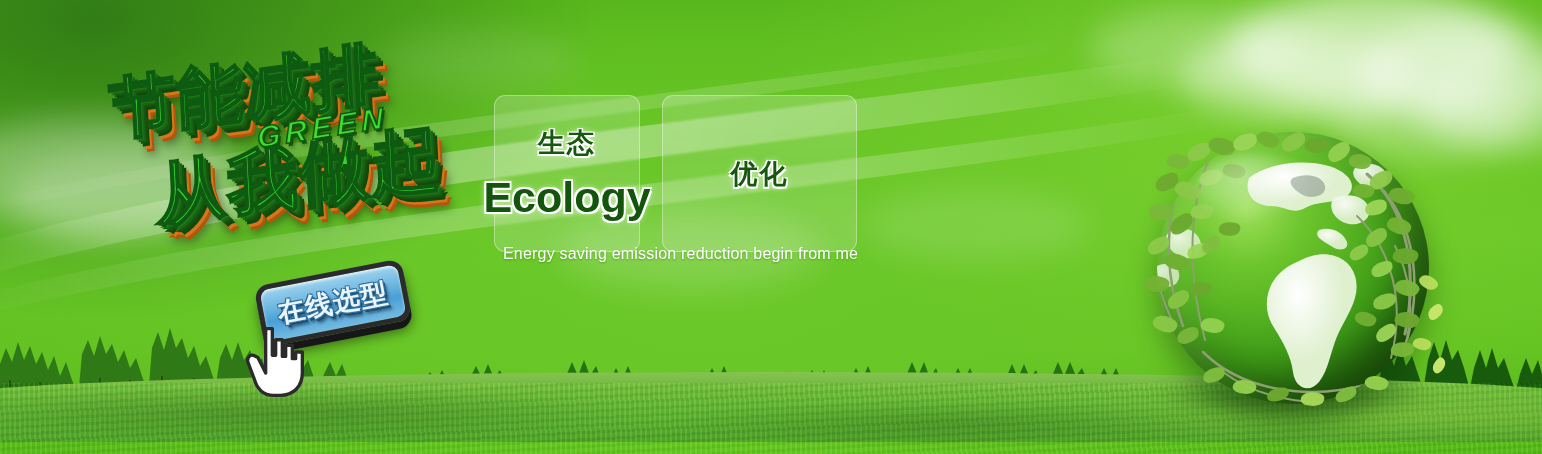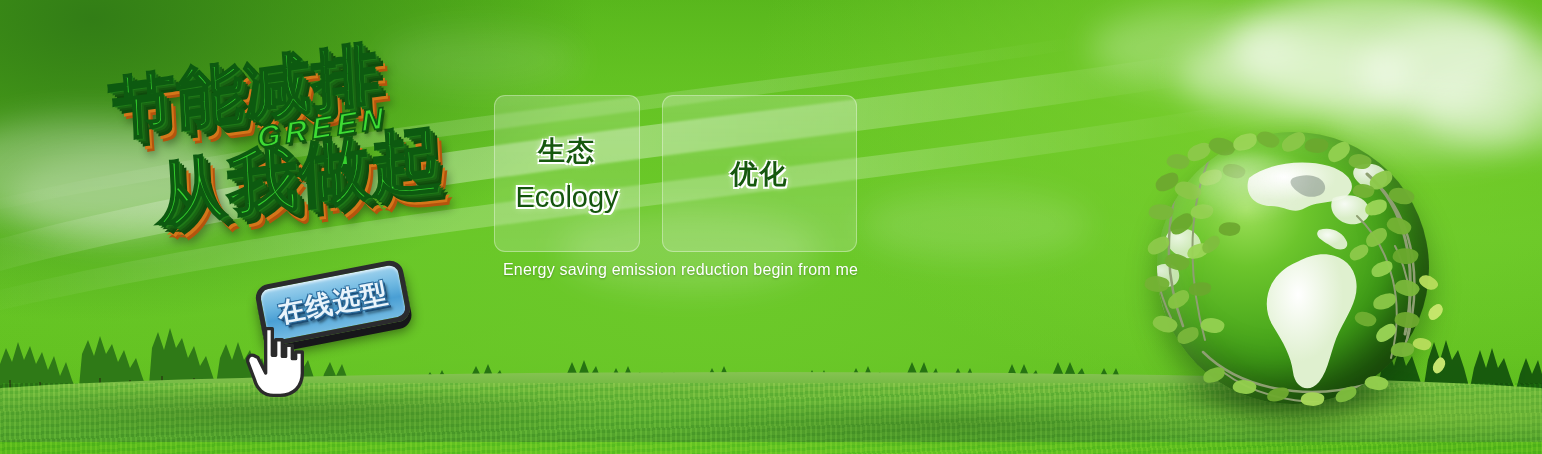--- a/index.html
+++ b/index.html
@@ -119,26 +119,26 @@
   }
   .card-1{width:146px;}
   .card-2{width:238px;}
   .card-3{width:195px;}
   .cn{
     font-size:27px;font-weight:bold;color:#16580e;letter-spacing:2px;
     text-shadow:-1.5px -1.5px 0 #fff, 1.5px -1.5px 0 #fff, -1.5px 1.5px 0 #fff, 1.5px 1.5px 0 #fff,
                 0 0 6px rgba(255,255,255,.9);
   }
   .en{
-    font-size:29px;font-weight:normal;color:#14550d;letter-spacing:0px;
+    font-size:43px;font-weight:bold;color:#14550d;letter-spacing:0px;
     text-shadow:-1.8px -1.8px 0 #fff, 1.8px -1.8px 0 #fff, -1.8px 1.8px 0 #fff, 1.8px 1.8px 0 #fff,
                 0 0 7px rgba(255,255,255,.9);
   }
   .tagline{
-    position:absolute;left:503px;top:261px;
+    position:absolute;left:503px;top:245px;
     font-size:16px;color:#ffffff;letter-spacing:.2px;
     text-shadow:0 1px 2px rgba(20,70,10,.35);
   }
 
   
   .globe-wrap{position:absolute;left:1143px;top:126px;width:298px;height:300px;}
   .globe{
     position:absolute;left:14px;top:6px;width:272px;height:272px;border-radius:50%;
     background:
       radial-gradient(circle at 33% 28%, #9ee05a 0%, #6cc52c 22%, #3f9e17 58%, #1f6b0c 86%, #123f07 100%);

